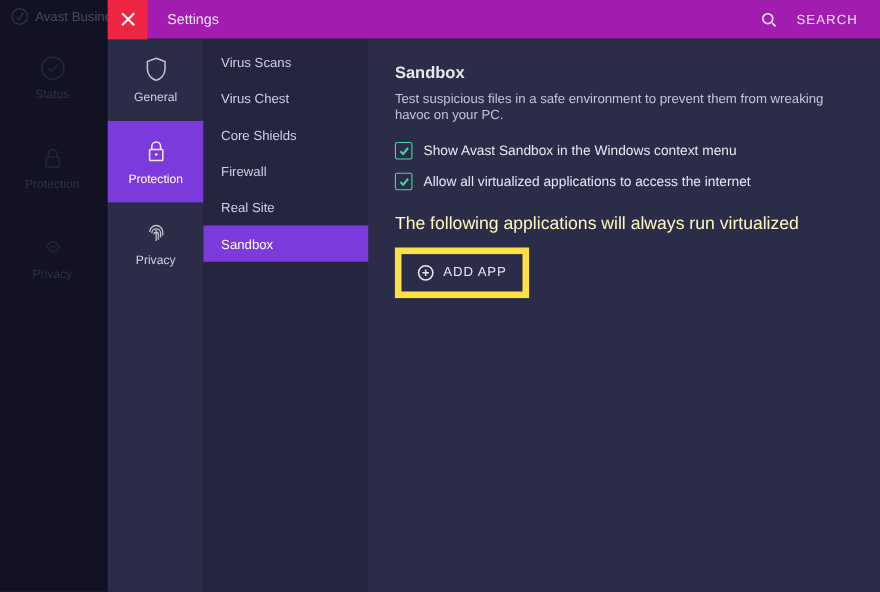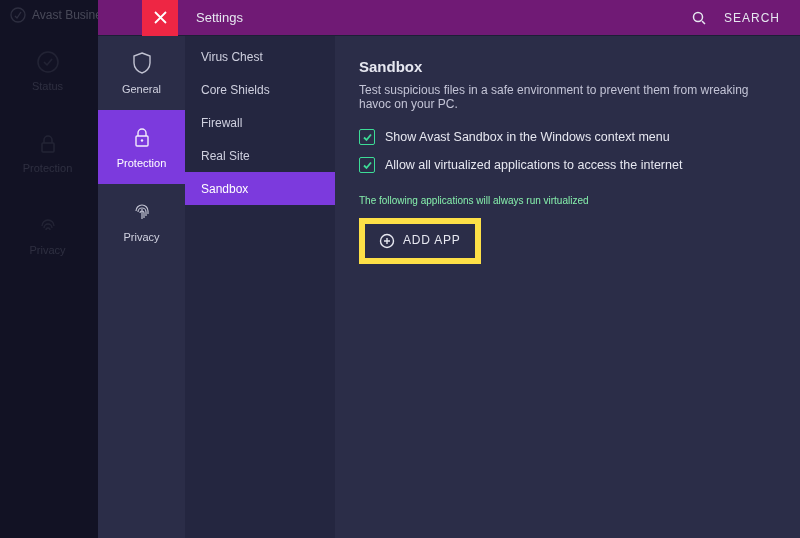--- a/index.html
+++ b/index.html
@@ -76,25 +76,24 @@
       left: 98px;
       right: 0;
       bottom: 0;
       z-index: 2;
       display: flex;
       flex-direction: column;
       background: #2b2d48;
     }
     .modal-header {
       height: 36px;
-      background: #701a75;
+      background: #a21caf;
       display: flex;
       align-items: center;
       border-bottom: 1px solid #1d1f36;
-      padding-left: 44px;
     }
     .close-btn {
       width: 36px;
       height: 36px;
       background: #ee2644;
       display: flex;
       align-items: center;
       justify-content: center;
       color: #fff;
       cursor: pointer;
@@ -199,22 +198,22 @@
       display: flex;
       align-items: center;
       justify-content: center;
       border-radius: 2px;
       flex-shrink: 0;
     }
     .chk svg {
       display: block;
     }
     .section-note {
-      font-size: 10px;
-      color: #86efac;
+      font-size: 16px;
+      color: #fef9c3;
       margin-top: 22px;
       margin-bottom: 12px;
     }
     .add-btn {
       display: inline-flex;
       align-items: flex-start;
       gap: 8px;
       border: 6px solid #fde047;
       padding: 9px 14px;
       color: #e6e7f0;
@@ -296,20 +295,21 @@
         <span>Protection</span>
       </div>
       <div class="cat-item">
         <svg width="22" height="24" viewBox="0 0 22 24">
             <path d="M5 12 a6 6 0 0 1 12 0 V15 M7 13 a4 4 0 0 1 8 0 V17 M9 14 a2 2 0 0 1 4 0 V19 M11 10 V20" fill="none" stroke="#d1d2e0" stroke-width="1.2"></path>
           </svg>
         <span>Privacy</span>
       </div>
     </div>
     <div class="sub-col" id="subnav">
+        <div class="sub-item">Virus Scans</div>
         <div class="sub-item">Virus Chest</div>
         <div class="sub-item">Core Shields</div>
         <div class="sub-item">Firewall</div>
         <div class="sub-item">Real Site</div>
         <div class="sub-item active">Sandbox</div>
       </div>
     <div class="content">
       <h2>Sandbox</h2>
       <p class="desc">Test suspicious files in a safe environment to prevent them from wreaking havoc on your PC.</p>
       <div id="opts">

